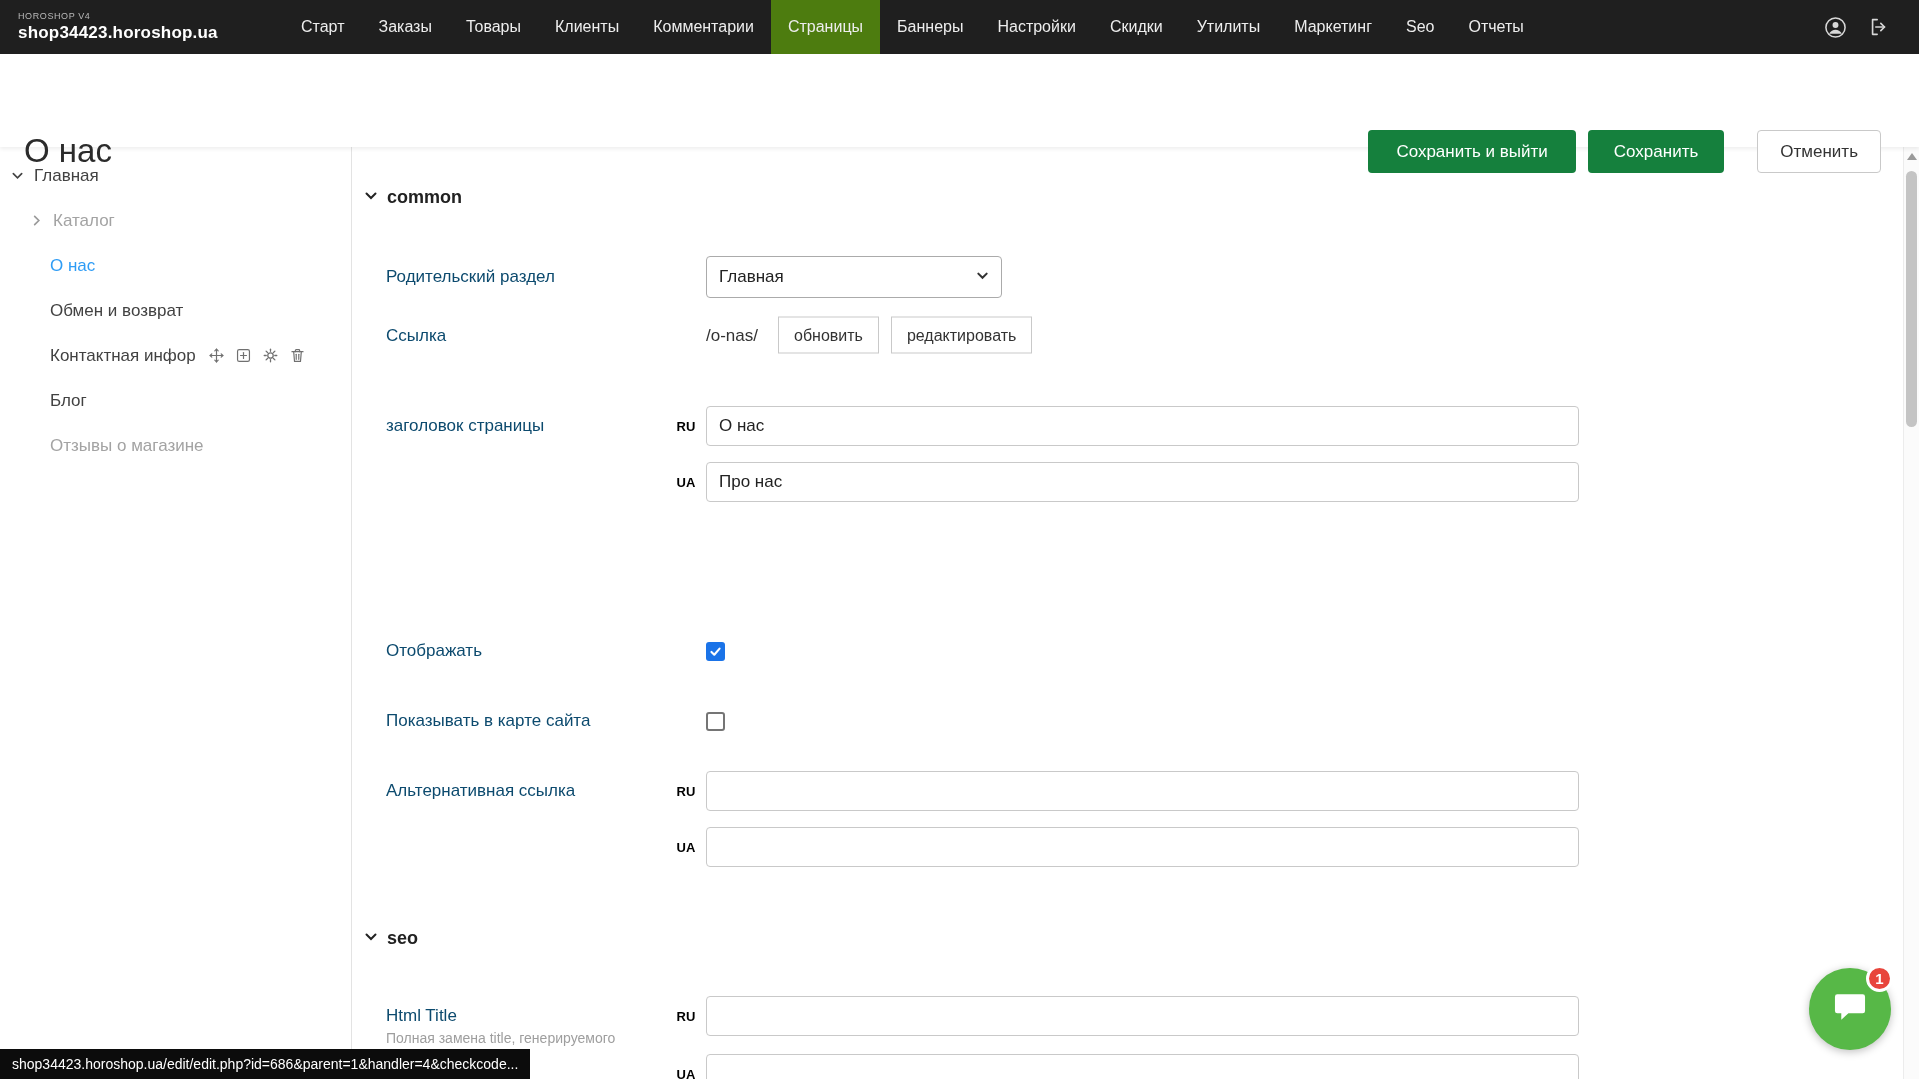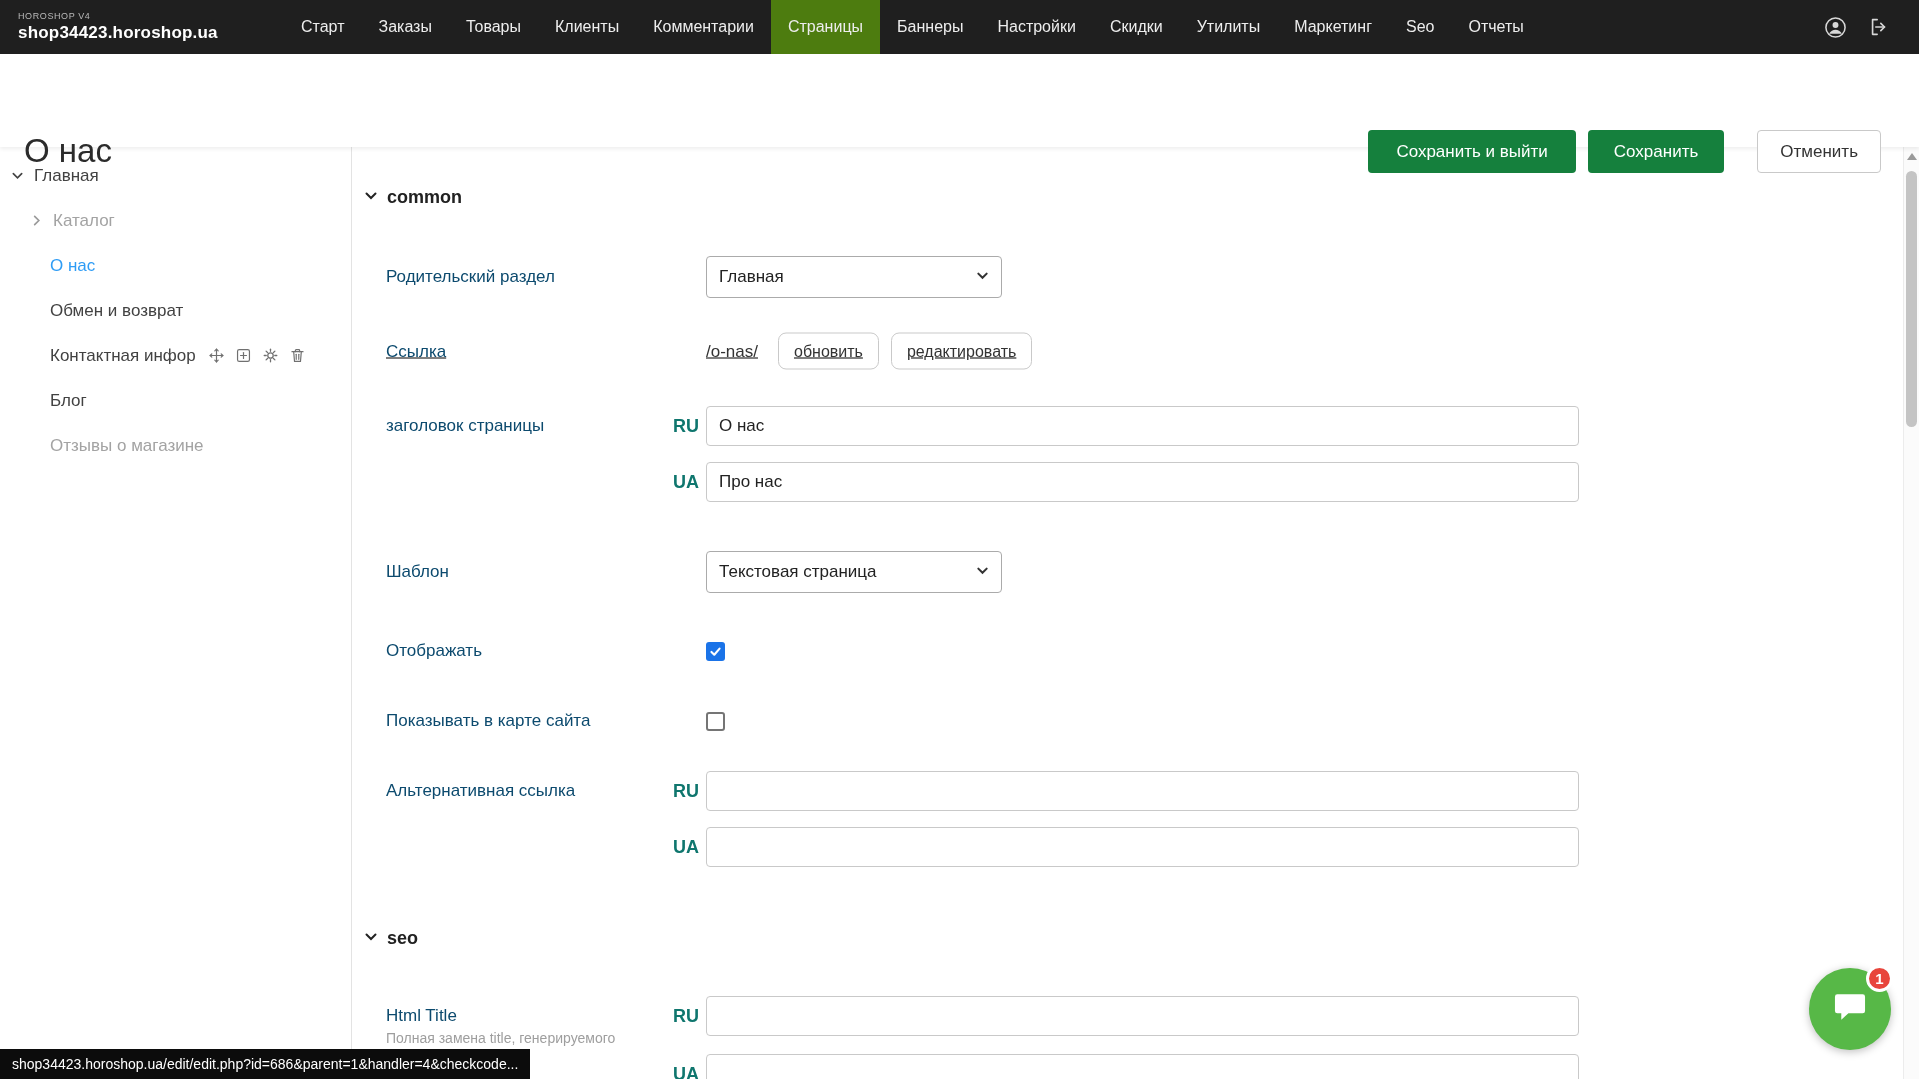--- a/index.html
+++ b/index.html
@@ -42,28 +42,28 @@
   .muted { color:#a3a3a3; }
   .selected { color:#2e9cf5; }
   .row-icons { display:flex; align-items:center; gap:9px; margin-left:12px; }
   .row-icons .ric { width:18px; height:18px; display:flex; align-items:center; justify-content:center; cursor:pointer; }
 
   
   .main { position:absolute; top:147px; left:352px; right:16px; bottom:0; overflow:hidden; background:#fff; }
   .frow { position:absolute; left:34px; display:flex; align-items:center; transform:translateY(-50%); }
   .section-h { left:12px; gap:9px; font-size:18px; font-weight:700; color:#212121; cursor:pointer; }
   .flabel { width:280px; font-size:17px; color:#0c4a6e; }
-  .lang { width:40px; text-align:center; font-size:18px; font-weight:700; color:#0f766e; }
+  .lang { width:40px; text-align:center; font-size:13px; font-weight:700; color:#000000; }
   .tinput { width:873px; height:40px; border:1px solid #c9c9c9; border-radius:4px;
             font-size:17px; color:#222; padding:0 12px; font-family:inherit; outline:none; }
   .select { width:296px; height:42px; border:1px solid #ababab; border-radius:4px; background:#fff;
             display:flex; align-items:center; justify-content:space-between; padding:0 12px 0 12px;
             font-size:17px; color:#222; cursor:pointer; }
   .link-val { font-size:17px; color:#333; margin-right:20px; }
-  .btn-small { height:37px; padding:0 15px; background:#fff; border:1px solid #c9c9c9; border-radius:8px;
+  .btn-small { height:37px; padding:0 15px; background:#fff; border:1px solid #c9c9c9; border-radius:0;
                font-size:16px; color:#333; cursor:pointer; font-family:inherit; }
   .btn-small + .btn-small { margin-left:12px; }
   .cb { width:19px; height:19px; border-radius:3px; cursor:pointer; }
   .cb-checked { background:#1a73e8; display:flex; align-items:center; justify-content:center; }
   .cb-unchecked { background:#fff; border:2px solid #757575; }
   .flabel-stack { width:280px; position:relative; }
   .flabel-help { position:absolute; left:0; top:24px; font-size:14px; color:#9e9e9e; white-space:nowrap; }
 
   
   .scrollbar { position:absolute; right:0; top:147px; bottom:0; width:16px;
@@ -228,52 +228,40 @@
     <div class="select">
       <span>Главная</span>
       <span>
         <svg width="13" height="13" viewBox="0 0 14 14" fill="none" stroke="#333" stroke-width="2.2" stroke-linecap="round">
             <polyline points="2.5,5 7,9.5 11.5,5"></polyline>
           </svg>
       </span>
     </div>
   </div>
 
-  <div class="frow" style="top:204px;text-decoration:underline;">
+  <div class="frow" style="top:188px;">
     <span class="flabel">Ссылка</span>
     <span class="lang"></span>
     <span class="link-val">/o-nas/</span>
     <button class="btn-small">обновить</button>
     <button class="btn-small">редактировать</button>
   </div>
 
   <div class="frow" style="top:279px;">
     <span class="flabel">заголовок страницы</span>
     <span class="lang">RU</span>
     <input class="tinput" type="text" value="О нас" style="">
   </div>
 
   <div class="frow" style="top:335px;">
     <span class="flabel"></span>
     <span class="lang">UA</span>
     <input class="tinput" type="text" value="Про нас" style="">
   </div>
 
-  <div class="frow" style="top:425px;">
-    <span class="flabel">Шаблон</span>
-    <span class="lang"></span>
-    <div class="select">
-      <span>Текстовая страница</span>
-      <span>
-        <svg width="13" height="13" viewBox="0 0 14 14" fill="none" stroke="#333" stroke-width="2.2" stroke-linecap="round">
-            <polyline points="2.5,5 7,9.5 11.5,5"></polyline>
-          </svg>
-      </span>
-    </div>
-  </div>
 
   <div class="frow" style="top:504px;">
     <span class="flabel">Отображать</span>
     <span class="lang"></span>
     <span class="cb cb-checked">
       <svg width="13" height="13" viewBox="0 0 16 16" fill="none" stroke="#fff" stroke-width="2.6" stroke-linecap="round" stroke-linejoin="round">
           <polyline points="3,8.5 6.5,12 13,4.5"></polyline>
         </svg>
     </span>
   </div>

